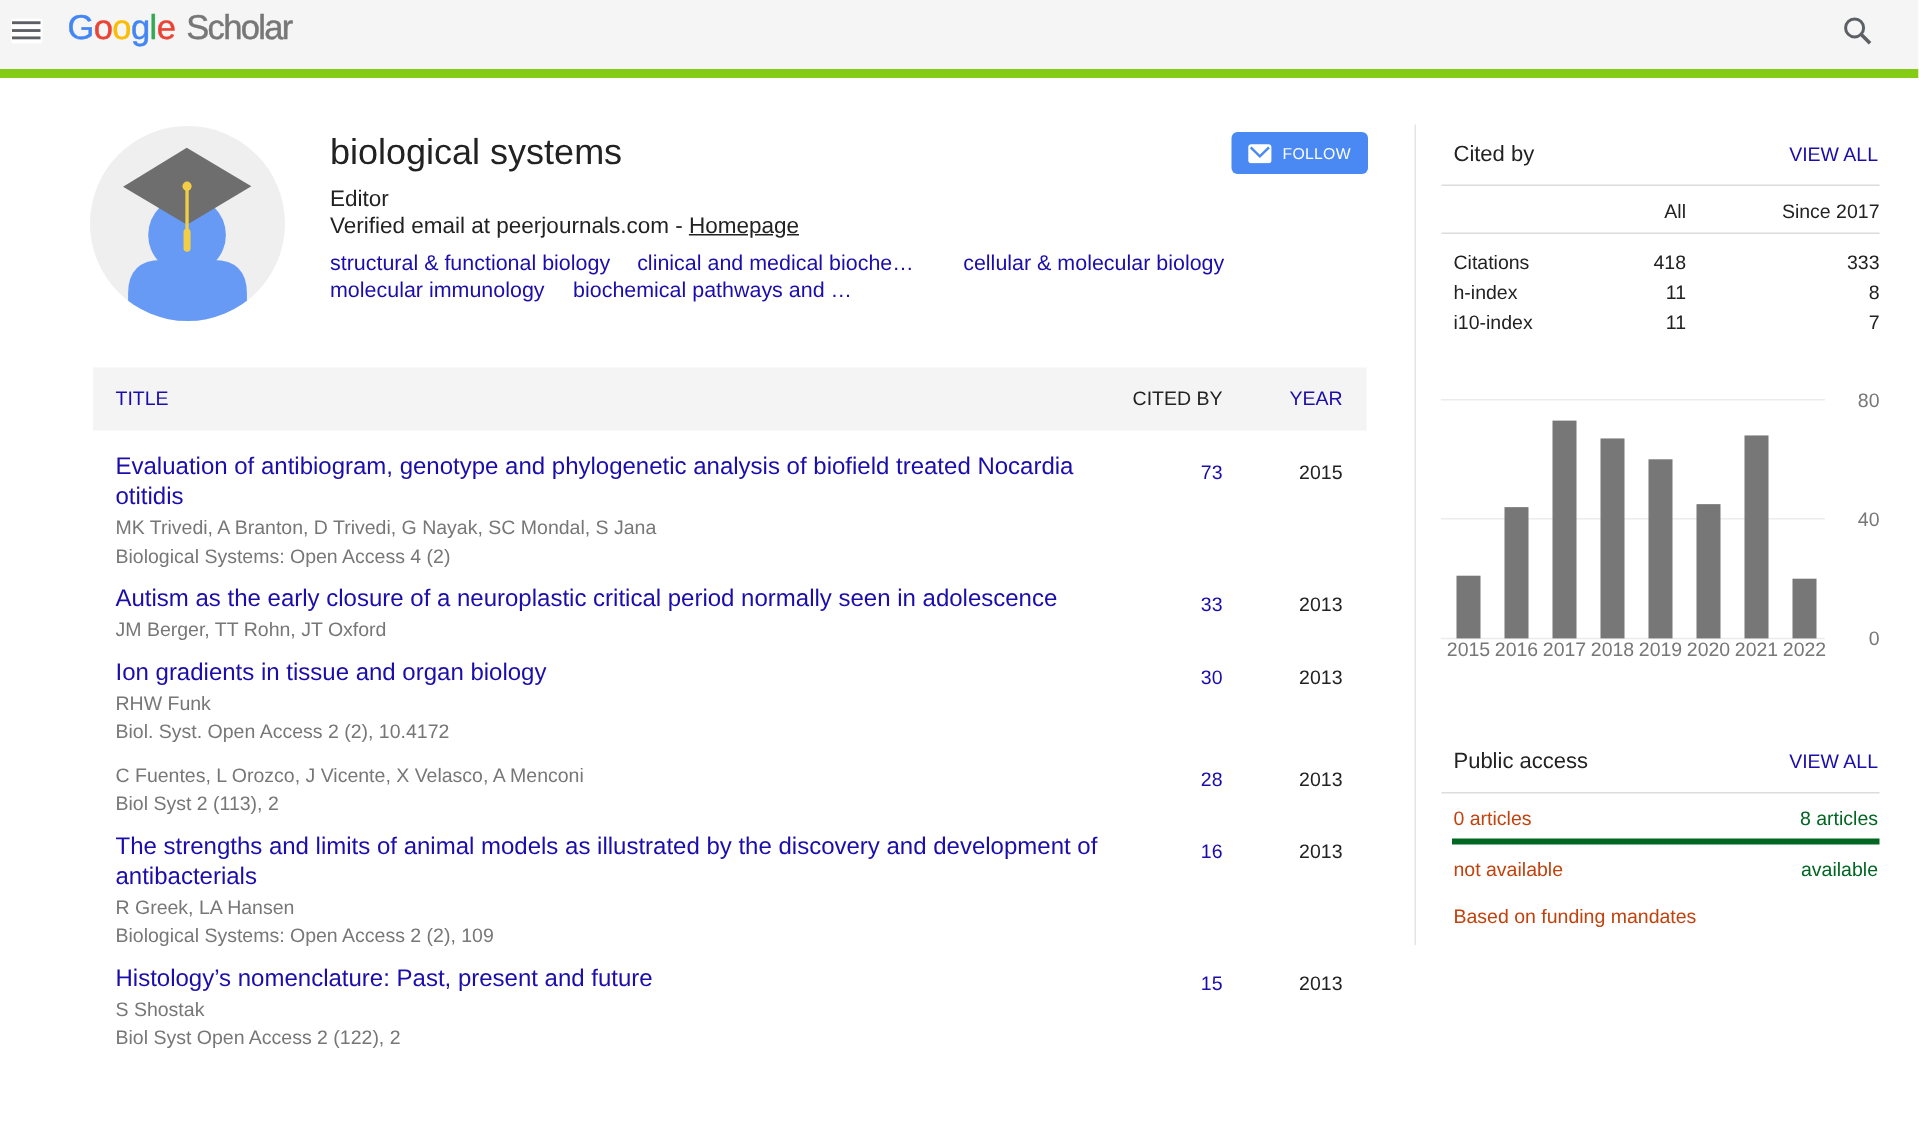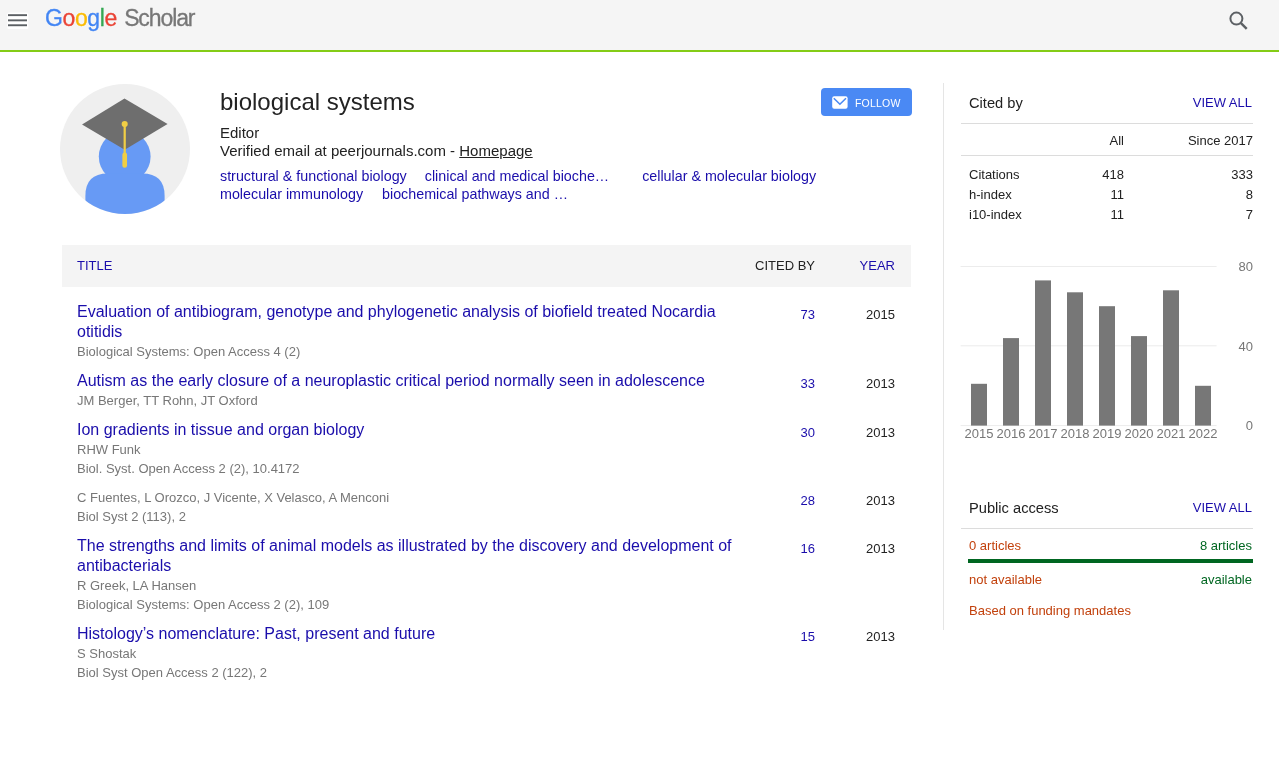--- a/index.html
+++ b/index.html
@@ -1,18 +1,18 @@
 <!DOCTYPE html>
 <html><head>
 <meta charset="utf-8">
 <style>
 * { margin:0; padding:0; box-sizing:border-box; }
 body { font-family:"Liberation Sans",sans-serif; background:#fff; color:#222; }
 .page { position:relative; width:1279px; height:763px; overflow:hidden; }
-.topbar { position:absolute; left:0; top:0; width:1279px; height:52px; background:#f5f5f5; border-bottom:2px solid #84cc16; }
+.topbar { position:absolute; left:0; top:0; width:1279px; height:52px; background:#f5f5f5; border-bottom:6px solid #84cc16; }
 .logo { position:absolute; left:45px; top:5px; font-size:23px; letter-spacing:-0.4px; -webkit-text-stroke:0.3px; }
 .logo .sch { color:#777; letter-spacing:-1.1px; }
 a { text-decoration:none; }
 .blue { color:#1a0dab; }
 .gray { color:#c2410c; }
 .green { color:#006621; }
 .prof { position:absolute; left:220px; top:87px; }
 .prof h1 { font-size:24px; font-weight:normal; line-height:30px; color:#222; }
 .prof .ln { font-size:15px; line-height:17.5px; color:#222; }
 .prof .ints { margin-top:8px; font-size:14.3px; line-height:18px; }
@@ -90,20 +90,21 @@
 <div class="vsep"></div>
 
 <div class="tbl">
   <div class="thead">
         <span class="t1">TITLE</span>
         <span class="t2">CITED BY</span>
         <span class="t3">YEAR</span>
       </div>
   <div class="row">
     <a class="ti blue" href="#">Evaluation of antibiogram, genotype and phylogenetic analysis of biofield treated Nocardia otitidis</a>
+    <div class="au">MK Trivedi, A Branton, D Trivedi, G Nayak, SC Mondal, S Jana</div>
     <div class="ve">Biological Systems: Open Access 4 (2)</div>
     <a class="cb blue" href="#">73</a>
         <span class="yr">2015</span>
   </div>
   <div class="row">
     <a class="ti blue" href="#">Autism as the early closure of a neuroplastic critical period normally seen in adolescence</a>
     <div class="au">JM Berger, TT Rohn, JT Oxford</div>
     <a class="cb blue" href="#">33</a>
         <span class="yr">2013</span>
   </div>

